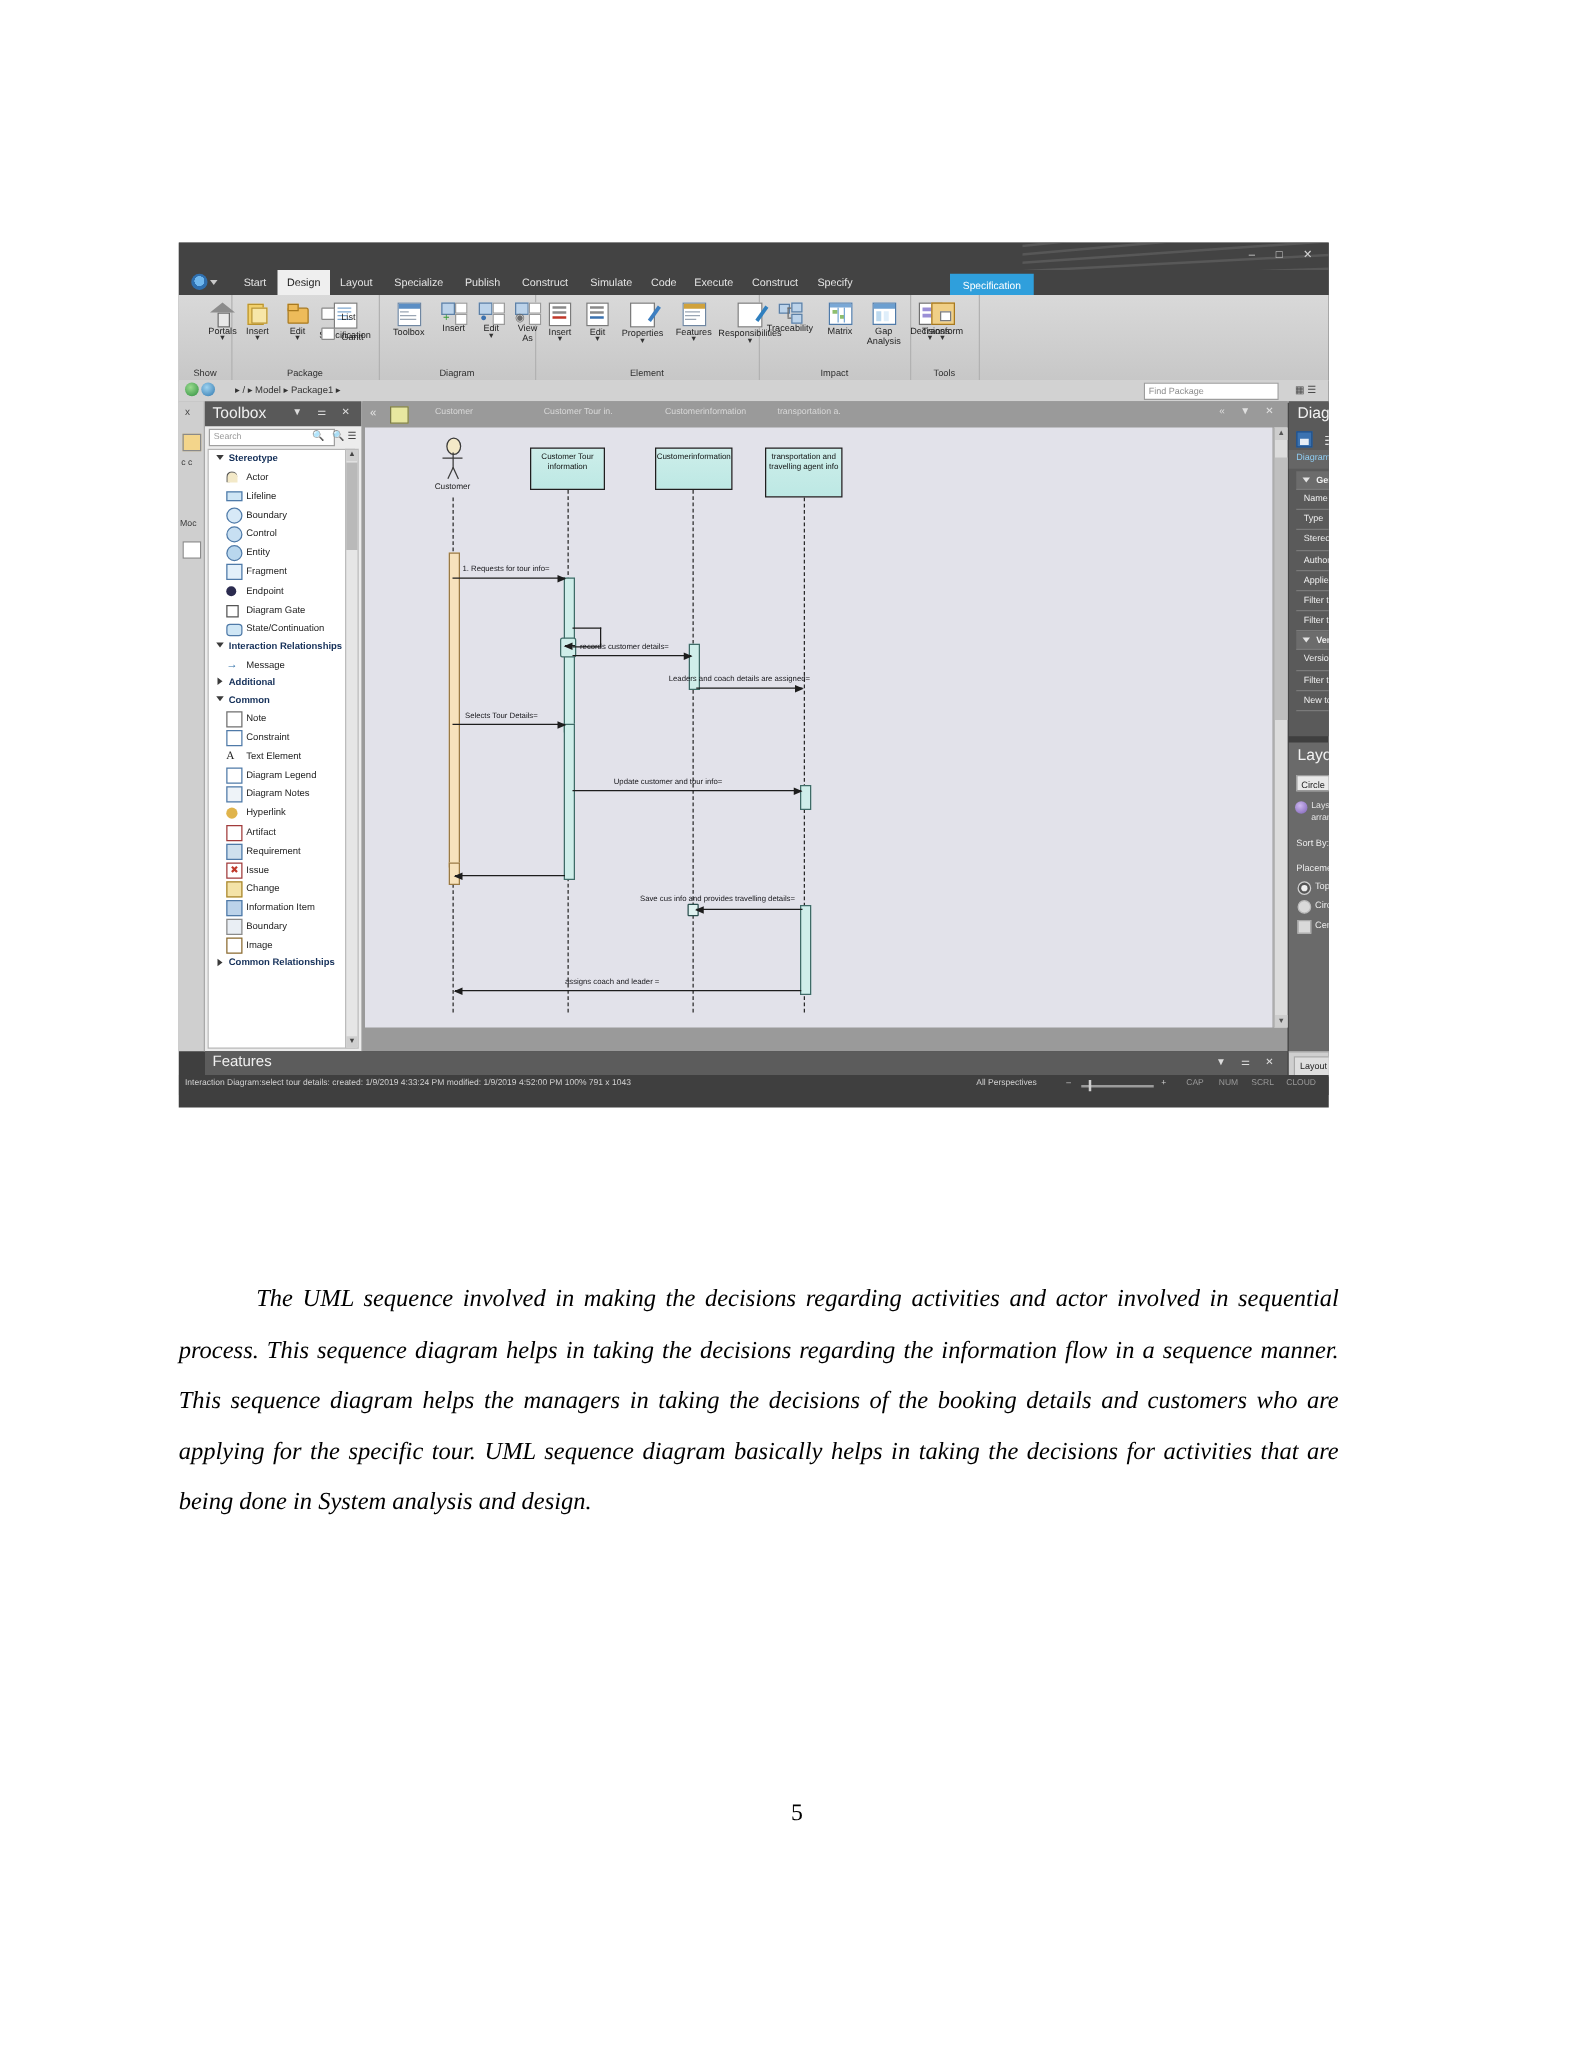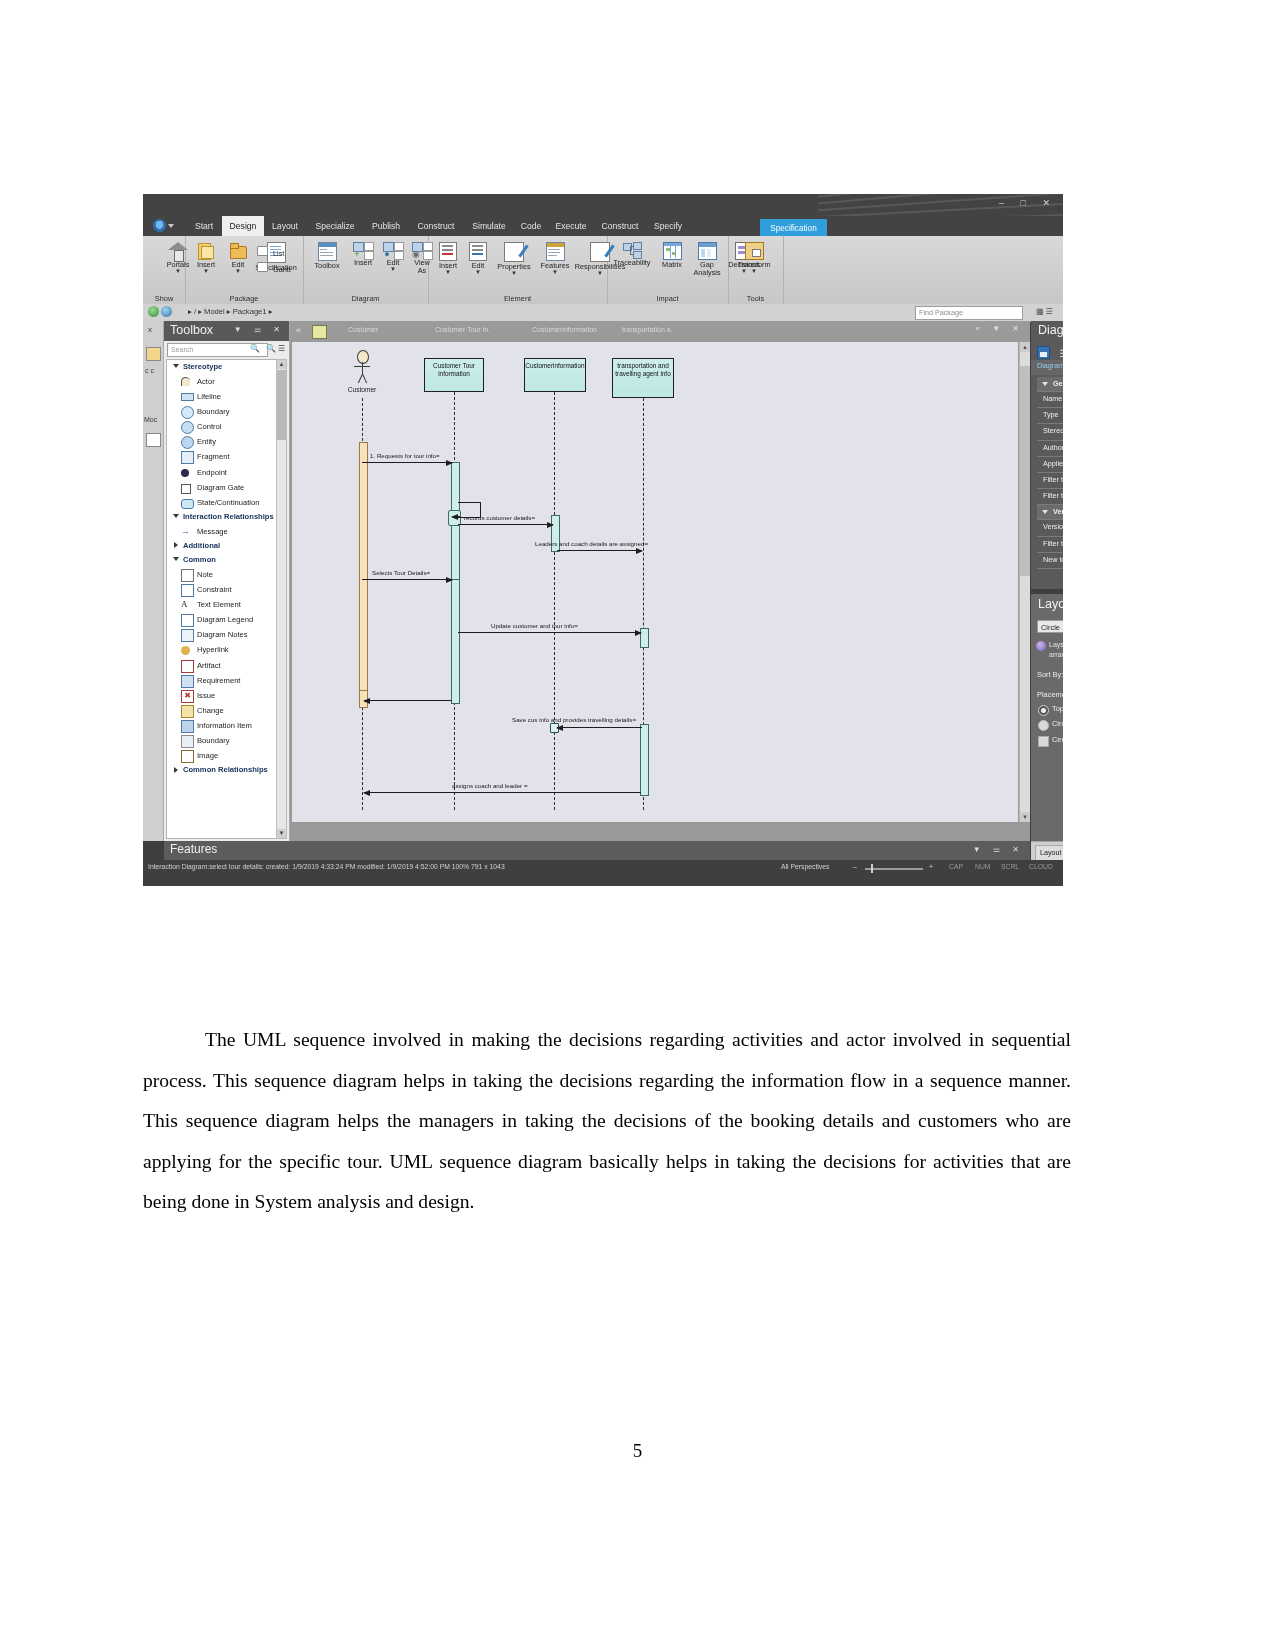--- a/index.html
+++ b/index.html
@@ -5,21 +5,21 @@
   html,body{margin:0;padding:0;background:#fff;}
   body{width:1275px;height:1651px;font-family:"Liberation Serif",serif;position:relative;}
   .page{width:1275px;height:1651px;position:relative;background:#fff;}
 
   .heading{position:absolute;font-size:20.5px;font-family:"Liberation Serif",serif;color:#000;
            text-decoration:underline;letter-spacing:.1px;white-space:nowrap;}
   #h-b{left:143px;top:144px;}
   #h-c{left:143px;top:982px;}
 
   .body-par{position:absolute;left:143px;width:928px;font-size:19.6px;line-height:40.6px;
-            color:#000;text-align:justify;text-justify:inter-word;font-family:"Liberation Serif",serif;}
+            color:#000;text-align:justify;text-justify:inter-word;font-family:"Liberation Serif",serif;font-style:italic;}
   #par1{top:1020px;text-indent:62px;}
 
   .pagenum{position:absolute;left:0;top:1440px;width:1275px;text-align:center;font-size:19px;}
 
   
   .shot{position:absolute;left:143px;top:194px;width:920px;height:692px;
         background:#3f3f3f;font-family:"Liberation Sans",sans-serif;overflow:hidden;
         color:#dcdcdc;}
 
   

